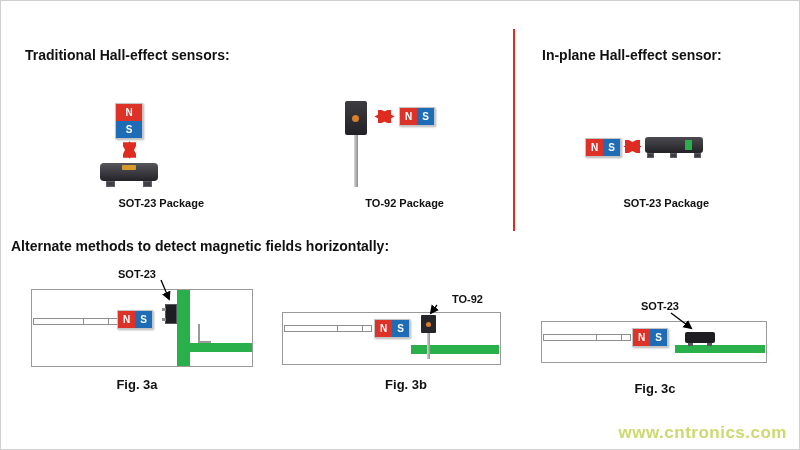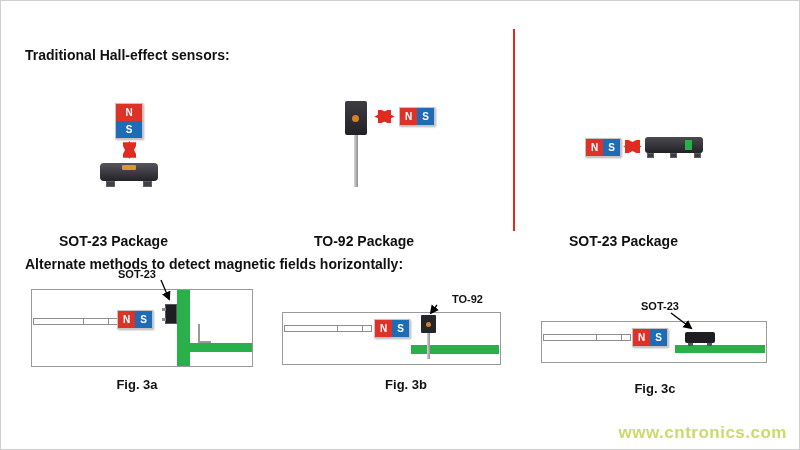--- a/index.html
+++ b/index.html
@@ -27,21 +27,21 @@
   .to92 { position:absolute; z-index:2; }
   .to92-body { position:relative; width:22px; height:34px; background:linear-gradient(180deg,#3c3c41,#222226); border-radius:2px; }
   .to92-dot { position:absolute; left:7px; top:14px; width:7px; height:7px; background:#d77f2a; border-radius:50%; }
   .to92-pin { width:4px; height:52px; background:linear-gradient(90deg,#d6d6d6,#8f8f8f); margin-left:9px; }
 
   .sot23-side { position:absolute; width:58px; height:16px; background:linear-gradient(180deg,#4a4a50,#222226); border-radius:3px; z-index:2; }
   .sot23-side::after { content:""; position:absolute; right:11px; top:3px; width:7px; height:10px; background:#29b04a; }
   .sot23-side .leg { position:absolute; bottom:-5px; width:7px; height:5px; background:#3c3c42; border:1px solid #5e5e66; }
   .sot23-side .leg-l { left:2px; } .sot23-side .leg-c { left:25px; } .sot23-side .leg-r { right:2px; }
 
-  .pkg-label { position:absolute; font-size:14px; font-weight:bold; color:#111; text-align:left;margin-top:36px; }
+  .pkg-label { position:absolute; font-size:11px; font-weight:bold; color:#111; text-align:right; }
 
   
   .fig-outline { position:absolute; border:1px solid #9a9a9a; background:#fff; }
   .arm { position:absolute; height:7px; border:1px solid #8e8e8e; background:#fdfdfd; z-index:1; }
   .arm-notch { position:absolute; right:8px; top:-1px; width:26px; height:7px; border:1px solid #8e8e8e; background:#fff; }
   .green-vert { position:absolute; width:13px; background:#29b04a; z-index:1; }
   .green-horz { position:absolute; height:9px; background:#29b04a; z-index:1; }
   .bracket { position:absolute; width:13px; height:19px; border-left:2px solid #9a9a9a; border-bottom:2px solid #9a9a9a; z-index:1; }
   .fig-chip-vert { position:absolute; width:12px; height:20px; background:#1e1e22; border:1px solid #55555c; z-index:2; }
   .fig-chip-vert .leg { position:absolute; left:-4px; width:4px; height:3px; background:#8f8f8f; }
@@ -69,22 +69,23 @@
       <marker id="ar" markerWidth="8" markerHeight="8" refX="5.5" refY="3.5" orient="auto-start-reverse">
         <path d="M0,0 L7,3.5 L0,7 z" fill="#e02b20"></path>
       </marker>
       <marker id="ab" markerWidth="8" markerHeight="8" refX="5.5" refY="3.5" orient="auto">
         <path d="M0,0 L7,3.5 L0,7 z" fill="#000"></path>
       </marker>
     </defs>
   </svg>
 
   <div class="h1" style="left:24px; top:46px;">Traditional Hall-effect sensors:</div>
+  <div class="h1" style="left:541px; top:46px;">In-plane Hall-effect sensor:</div>
   <div class="divider"></div>
-  <div class="h1" style="left:24px; top:237px;margin-top:18px;">Alternate methods to detect magnetic fields horizontally:</div>
+  <div class="h1" style="left:10px; top:237px;">Alternate methods to detect magnetic fields horizontally:</div>
 
   <div class="magnet-v" style="left:114px; top:102px;">
     <div class="pole n">N</div>
     <div class="pole s">S</div>
   </div>
   <svg class="abs" style="left:122px; top:138px;" width="13" height="22">
     <line x1="6.5" y1="5.5" x2="6.5" y2="16.5" stroke="#e02b20" stroke-width="2.4" marker-start="url(#ar)" marker-end="url(#ar)"></line>
   </svg>
   <div class="sot23" style="left:99px; top:162px;">
     <div class="leg leg-l"></div>

